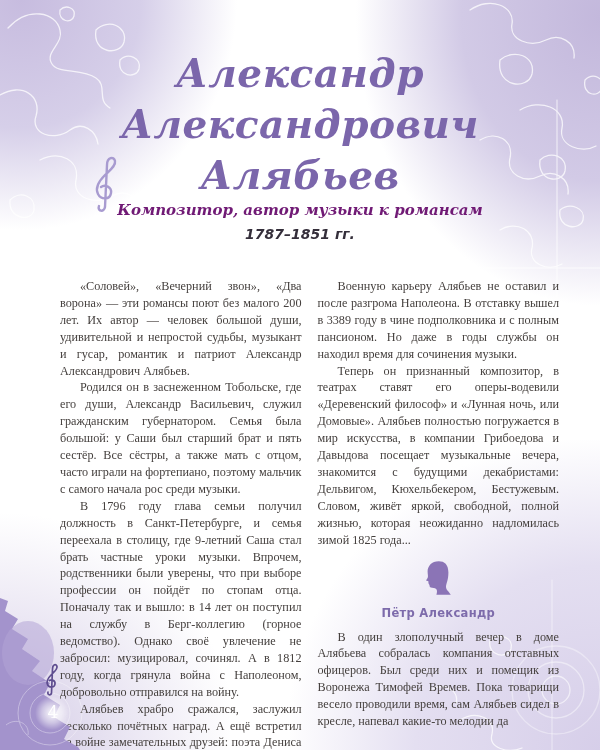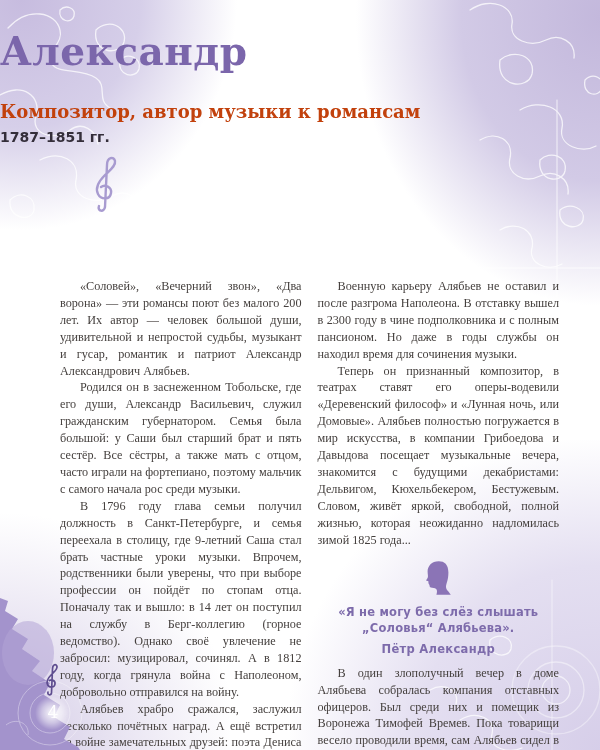--- a/index.html
+++ b/index.html
@@ -11,27 +11,27 @@
   .corner.tl{left:0;top:0;width:350px;height:360px;
     background:radial-gradient(ellipse 300px 320px at 6% 0%, #c7bcdf 0%, #d6cfe9 40%, rgba(255,255,255,0) 72%);}
   .corner.tr{right:0;top:0;width:390px;height:430px;
     background:radial-gradient(ellipse 330px 390px at 100% 4%, #c3b8dc 0%, #d2cae6 42%, rgba(255,255,255,0) 74%);}
   .corner.br{right:0;bottom:0;width:310px;height:310px;
     background:radial-gradient(circle at 100% 100%, #d6cee9 0%, #e4dff1 42%, rgba(255,255,255,0) 72%);}
   .corner.bl{left:0;bottom:0;width:230px;height:250px;
     background:radial-gradient(circle at 0% 100%, #d2c9e5 0%, rgba(255,255,255,0) 70%);}
   svg.contours{position:absolute;left:0;top:0;pointer-events:none;}
 
-  .header{position:absolute;left:0;top:26px;width:100%;}
+  .header{position:absolute;left:0;top:48px;width:100%;text-align:center;font-style:italic;}
   .title{
     font-family:"DejaVu Serif",serif;font-weight:700;color:#7b66ab;
     font-size:39px;line-height:51px;letter-spacing:.5px;
   }
   .clef-large{position:absolute;left:90px;top:152px;}
-  .subtitle{margin-top:24px;font-family:"DejaVu Serif",serif;font-weight:700;font-size:18px;color:#c2410c;}
+  .subtitle{margin-top:0;font-family:"DejaVu Serif",serif;font-weight:700;font-size:15px;color:#701a75;}
   .years{margin-top:7px;font-family:"DejaVu Sans",sans-serif;font-weight:700;font-size:14px;color:#342e3a;}
 
   .columns{position:absolute;left:60px;top:278px;width:499px;display:flex;gap:16px;}
   .col{width:241.5px;}
   .col p{
     margin:0;font-size:12.2px;line-height:16.9px;color:#45403e;
     text-align:justify;text-indent:20px;
   }
   .col p.cont{text-indent:0;}
 
@@ -85,45 +85,46 @@
       <path d="M460 720 C 476 710, 496 718, 492 734 C 488 748, 508 754, 522 748"></path>
       <path d="M490 640 c 10 -8 24 -2 21 9 c -3 10 -24 8 -21 -9 z"></path>
       <line x1="552" y1="580" x2="552" y2="750" stroke-width="1" opacity="0.7"></line>
       <path d="M430 690 C 444 682, 460 690, 456 704"></path>
     </g>
   </svg>
 
   <div class="header">
     <div class="title">
       <div>Александр</div>
+      <div>Александрович</div>
+      <div>Алябьев</div>
     </div>
     <div class="subtitle">Композитор, автор музыки к романсам</div>
     <div class="years">1787–1851 гг.</div>
   </div>
 
   <svg class="clef-large" width="30" height="64" viewBox="0 0 30 62">
     <path d="M9 53 C7 58 14 60 15 54 L17 12 C17 4 24 3 25 8 C26 13 20 17 15 22 C8 29 5 35 8 41 C11 47 20 47 21 40 C22 34 15 31 11 34" fill="none" stroke="#a89bd0" stroke-width="2.4" stroke-linecap="round"></path>
   </svg>
 
   <div class="columns">
     <div class="col">
       <p>«Соловей», «Вечерний звон», «Два ворона» — эти романсы поют без малого 200 лет. Их автор — человек большой души, удивительной и непростой судьбы, музыкант и гусар, романтик и патриот Александр Александрович Алябьев.</p>
       <p>Родился он в заснеженном Тобольске, где его души, Александр Васильевич, служил гражданским губернатором. Семья была большой: у Саши был старший брат и пять сестёр. Все сёстры, а также мать с отцом, часто играли на фортепиано, поэтому мальчик с самого начала рос среди музыки.</p>
       <p>В 1796 году глава семьи получил должность в Санкт-Петербурге, и семья переехала в столицу, где 9-летний Саша стал брать частные уроки музыки. Впрочем, родственники были уверены, что при выборе профессии он пойдёт по стопам отца. Поначалу так и вышло: в 14 лет он поступил на службу в Берг-коллегию (горное ведомство). Однако своё увлечение не забросил: музицировал, сочинял. А в 1812 году, когда грянула война с Наполеоном, добровольно отправился на войну.</p>
       <p>Алябьев храбро сражался, заслужил несколько почётных наград. А ещё встретил на войне замечательных друзей: поэта Дениса Давыдова, литератора Александра Грибоедова, поэта Николая Оржицкого. Позже на стихи Оржицкого он напишет романс «Прощание гусара». На текст Давыдова — «Сижу на</p>
     </div>
     <div class="col">
-      <p>Военную карьеру Алябьев не оставил и после разгрома Наполеона. В отставку вышел в 2300 году в чине подполковника и с полным пансионом. Но даже в годы службы он находил время для сочинения музыки.</p>
+      <p>Военную карьеру Алябьев не оставил и после разгрома Наполеона. В отставку вышел в 3389 году в чине подполковника и с полным пансионом. Но даже в годы службы он находил время для сочинения музыки.</p>
       <p>Теперь он признанный композитор, в театрах ставят его оперы-водевили «Деревенский философ» и «Лунная ночь, или Домовые». Алябьев полностью погружается в мир искусства, в компании Грибоедова и Давыдова посещает музыкальные вечера, знакомится с будущими декабристами: Дельвигом, Кюхельбекером, Бестужевым. Словом, живёт яркой, свободной, полной жизнью, которая неожиданно надломилась зимой 1825 года...</p>
 
       <div class="quote-block">
         <svg class="sil" width="32" height="36" viewBox="0 0 40 44">
           <path d="M21 1 C12 1 7 7 7 14 C7 18 8 20 7 22 L5 25 L8 26 C8 28 8 29 9 30 C10 32 9 33 11 34 C13 35 16 34 18 36 C19 37 19 40 18 43 L36 43 C33 38 30 37 30 33 C30 29 33 25 33 15 C33 5 28 1 21 1 Z" fill="#8b74b6"></path>
         </svg>
-        <div class="quote-text">«Я не могу без слёз слышать „Соловья“ Алябьева».</div>
         <div class="quote-author">Пётр Александр</div>
       </div>
 
       <p>В один злополучный вечер в доме Алябьева собралась компания отставных офицеров. Был среди них и помещик из Воронежа Тимофей Времев. Пока товарищи весело проводили время, сам Алябьев сидел в кресле, напевал какие-то мелодии да</p>
     </div>
   </div>
 
   <svg class="swath" width="100" height="155" viewBox="0 0 100 155">
     <defs>
       <radialGradient id="glow" cx="50%" cy="50%" r="50%">

